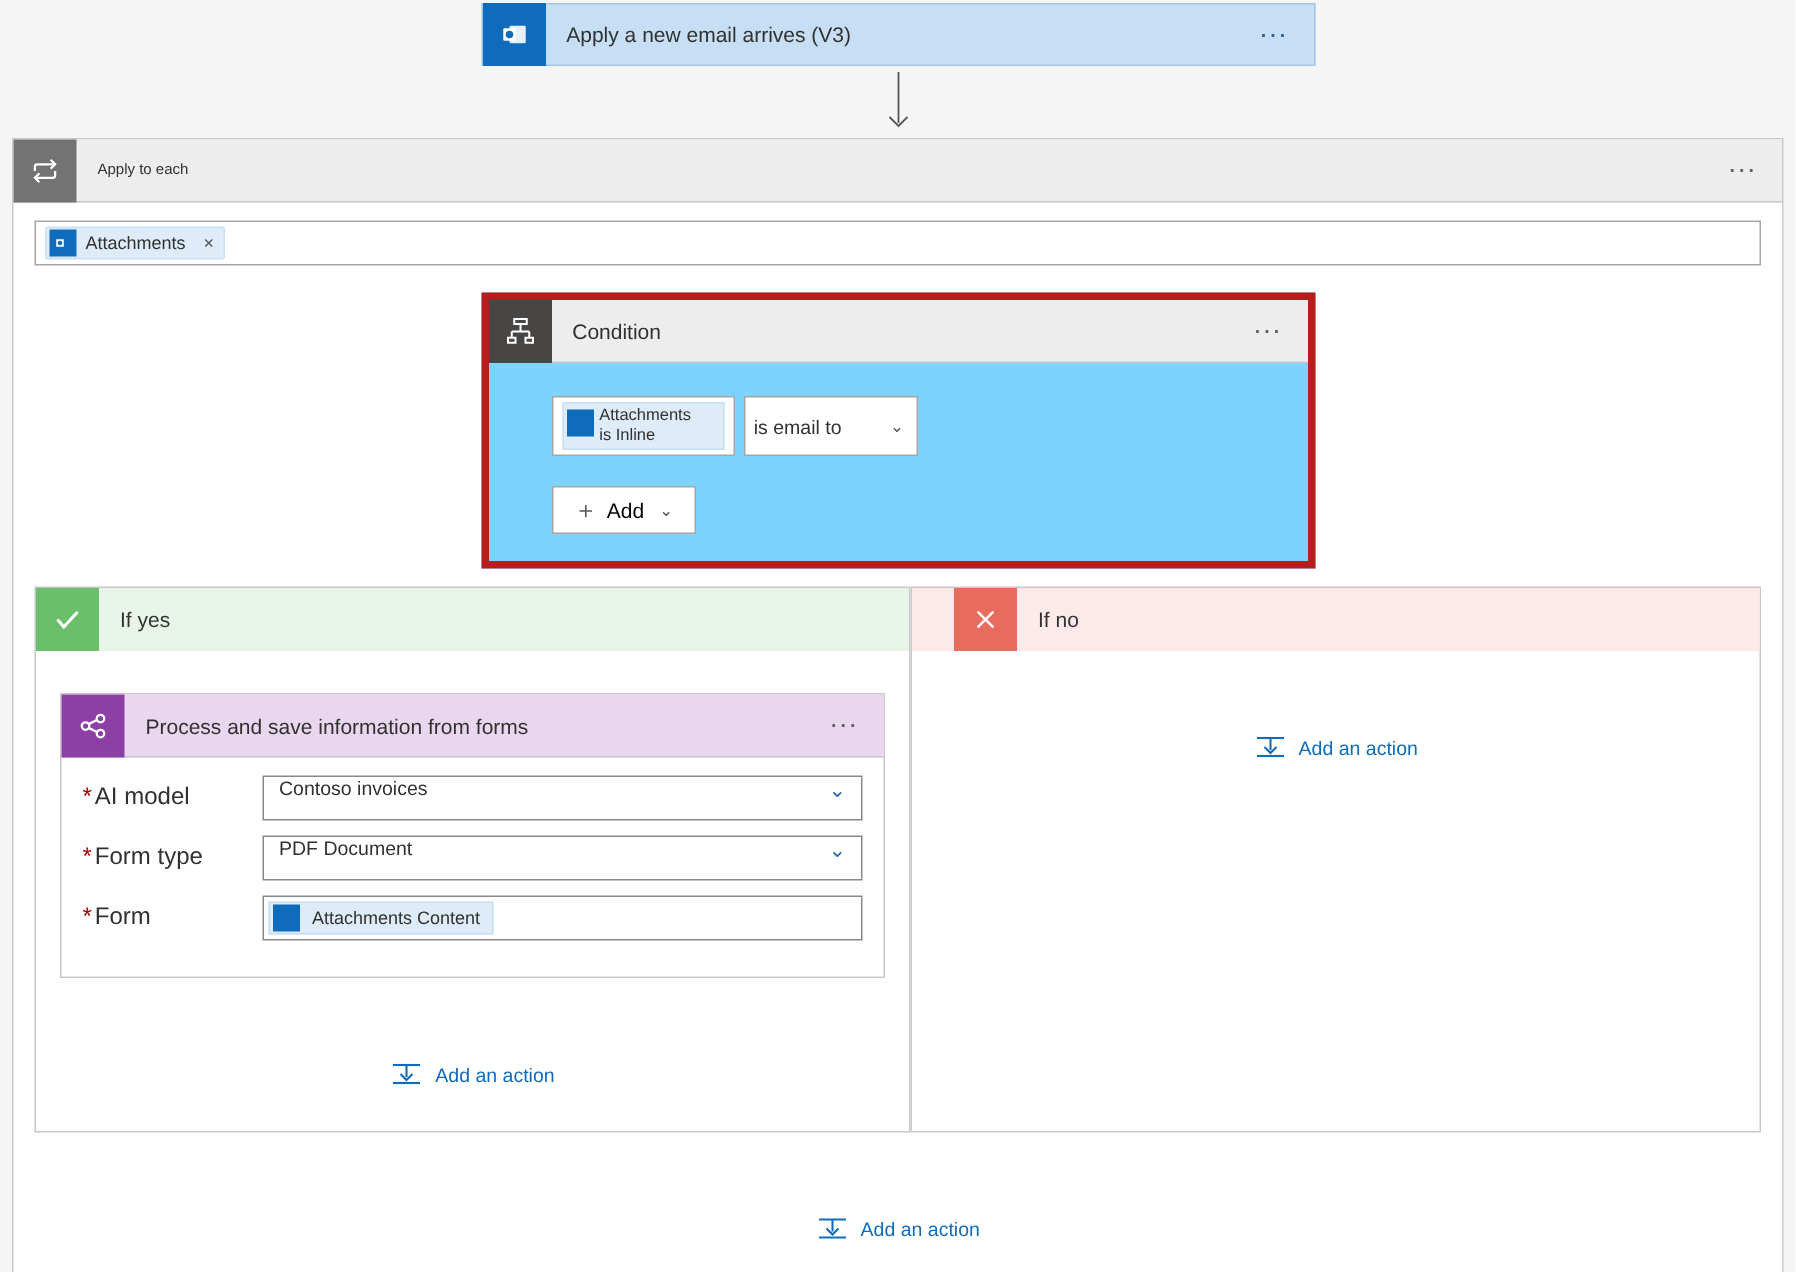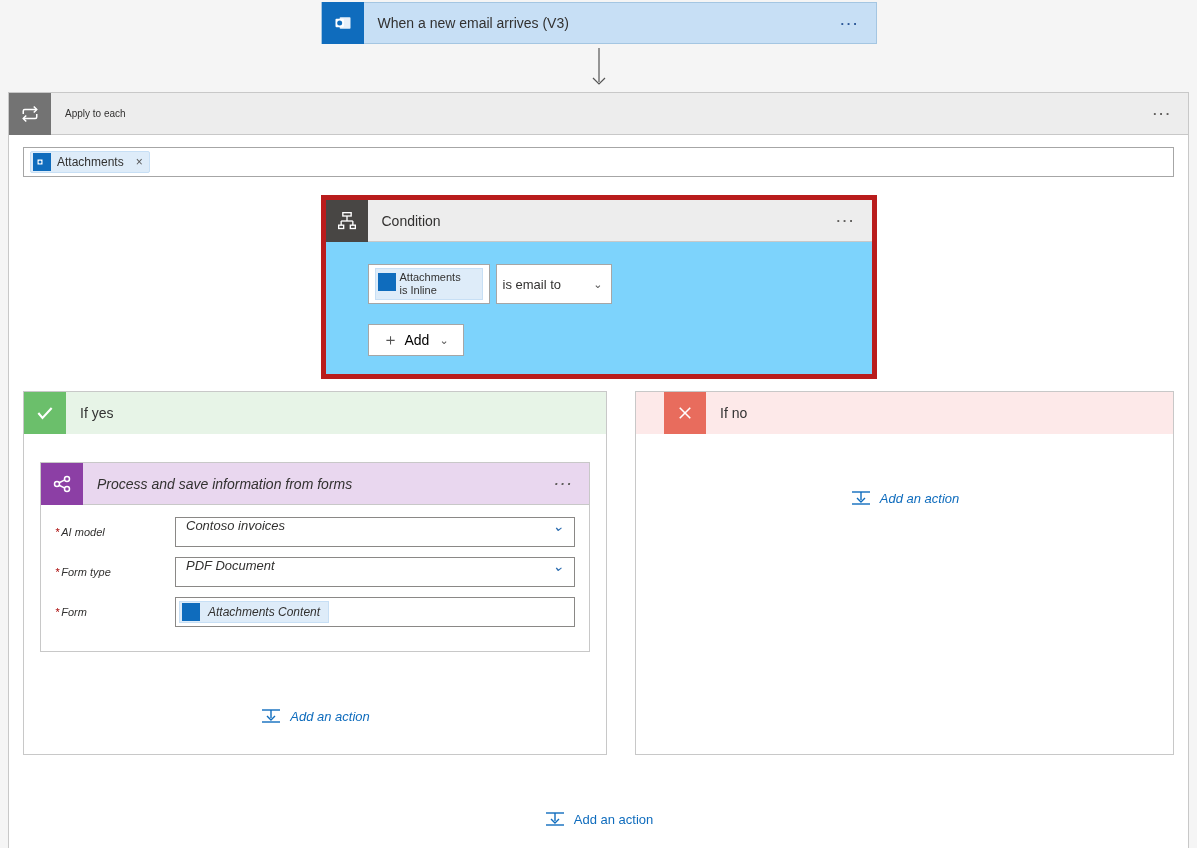--- a/index.html
+++ b/index.html
@@ -87,39 +87,39 @@
   .add-btn {
     border: 1px solid #a6a6a6; background: #fff;
     height: 32px; display: inline-flex; align-items: center; gap: 6px;
     padding: 0 14px; font-size: 14px; cursor: pointer;
     margin-top: 0;
   }
   .add-btn .plus { font-size: 16px; color: #555; }
   .add-btn .caret { font-size: 11px; color: #555; margin-left: 4px; }
 
   
-  .branches { display: flex; gap: 28px; margin-top: 12px; }
+  .branches { display: flex; margin-top: 12px; }
   .branch { flex: 1; border: 1px solid #c8c8c8; background: #fff; }
   .branch.no { }
   .bhdr { display: flex; align-items: center; height: 42px; border-bottom: none; }
   .bhdr .icon-box { width: 42px; height: 42px; display: flex; align-items: center; justify-content: center; color: #fff; }
   .yes .bhdr { background: #e7f4e7; }
   .yes .bhdr .icon-box { background: #6bbf6b; }
   .no  .bhdr { background: #fde9e9; padding-left: 28px; }
   .no  .bhdr .icon-box { background: #e86c5d; }
   .bhdr .title { padding: 0 14px; font-size: 14px; color: #333; }
-  .bbody { padding: 28px 16px 30px; font-style: italic; }
+  .bbody { padding: 28px 16px 30px; }
 
   
   .action { border: 1px solid #c8c8c8; background: #fff; margin: 0 auto; width: 550px; max-width: 100%; }
   .action .hdr { background: #e9d7ef; border-bottom: 1px solid #c8c8c8; }
   .action .hdr .icon-box { background: #8c3fa5; }
   .action-body { padding: 12px 14px 14px; }
   .fld-row { display: flex; align-items: center; margin-bottom: 10px; }
-  .fld-row .lbl { width: 120px; font-size: 11px; }
+  .fld-row .lbl { width: 120px; font-size: 16px; }
   .fld-row .lbl::before { content: "*"; color: #a80000; margin-right: 2px; }
   .fld-row .ctrl {
     flex: 1; border: 1px solid #8a8886; background: #fff; height: 30px;
     display: flex; align-items: flex-start; padding: 0 10px; position: relative;
     font-size: 13px;
   }
   .fld-row .ctrl .dd-caret { position: absolute; right: 10px; color: #2b6cb0; font-size: 14px; }
   .fld-row .ctrl.tok { padding: 3px; }
   .token3 {
     display: inline-flex; align-items: center; gap: 8px;
@@ -150,21 +150,21 @@
   <div class="trigger-wrap">
     <div class="trigger">
       <div class="hdr">
         <div class="icon-box">
           <svg width="20" height="20" viewBox="0 0 24 24" fill="none">
             <rect x="8" y="5" width="13" height="14" rx="1" fill="#fff" opacity="0.9"></rect>
             <rect x="3" y="7" width="10" height="10" rx="1" fill="#fff"></rect>
             <circle cx="8" cy="12" r="3" fill="#0f6cbd"></circle>
           </svg>
         </div>
-        <div class="title">When a new email arrives (V3)</div>
+        <div class="title">Apply a new email arrives (V3)</div>
         <div class="more"><span class="more-dots">···</span></div>
       </div>
     </div>
   </div>
 
   <div class="arrow">
     <svg width="24" height="44" viewBox="0 0 24 44">
       <line x1="12" y1="0" x2="12" y2="34" stroke="#555" stroke-width="1.2"></line>
       <polyline points="6,30 12,36 18,30" fill="none" stroke="#555" stroke-width="1.2"></polyline>
     </svg>

